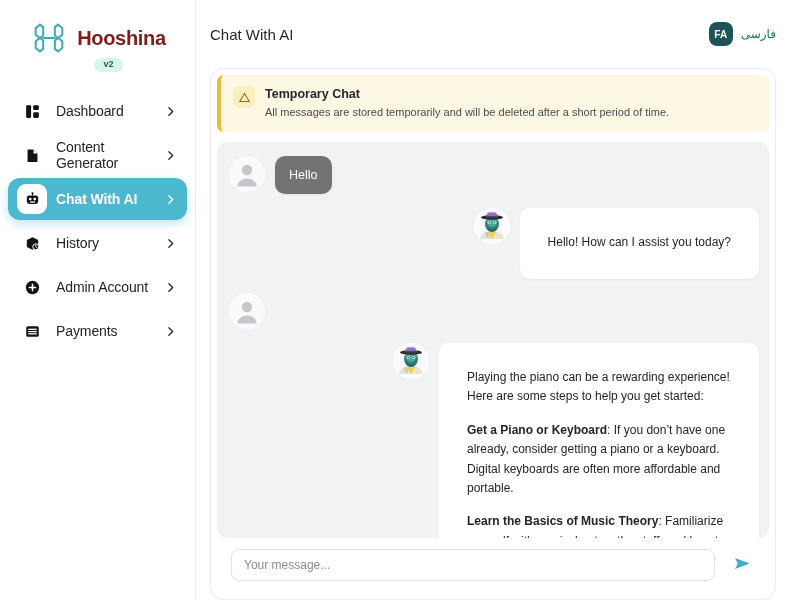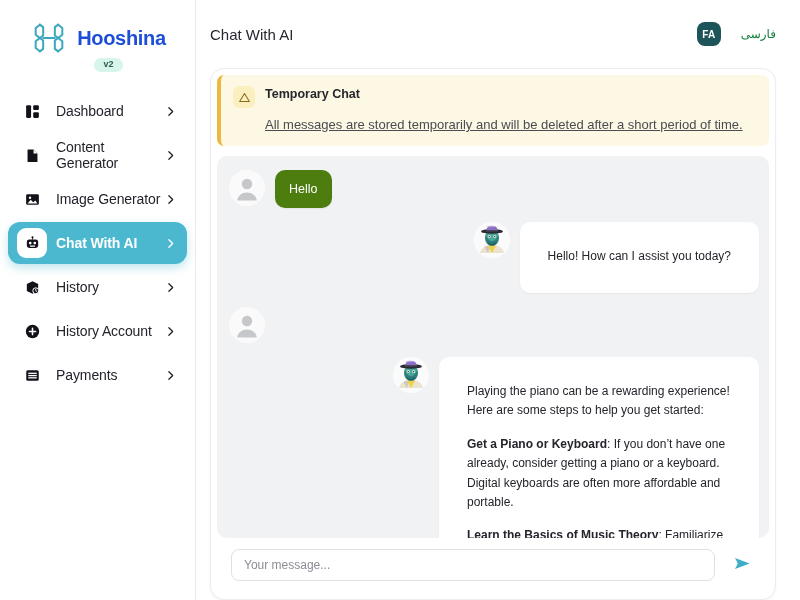--- a/index.html
+++ b/index.html
@@ -16,21 +16,21 @@
     width: 196px; height: 600px;
     background: #ffffff;
     border-right: 1px solid #e9eaee;
     display: flex; flex-direction: column;
     padding-top: 8px;
     flex: 0 0 196px;
   }
   .brand { display: flex; align-items: center; justify-content: center; gap: 8px;
            padding: 10px 0 2px 0; position: relative; }
   .brand-logo { width: 40px; height: 40px; display: block; }
-  .brand-name { font-size: 20px; font-weight: 700; color: #1d4ed8; letter-spacing: -0.3px; }
+  .brand-name { font-size: 20px; font-weight: 700; color: #7f1d1d; letter-spacing: -0.3px; }
   .brand-badge-row { display:flex; justify-content:center; margin-top:-2px; padding-left: 22px;}
   .brand-badge {
     background: #d7f5ea; color: #2f5c55;
     font-size: 9px; font-weight: 600;
     border-radius: 9px; padding: 2px 9px 3px 9px;
     line-height: 1;
   }
 
   .nav { margin-top: 18px; display: flex; flex-direction: column; gap: 2px; padding: 0 8px; }
   .nav-item {
@@ -65,21 +65,21 @@
   .nav-item.active .nav-label { margin-left: 9px; }
 
   
   .main { flex: 1; display: flex; flex-direction: column; background: #ffffff; min-width: 0; }
   .topbar {
     height: 68px; flex: 0 0 68px;
     display: flex; align-items: center;
     padding: 0 24px 0 14px;
   }
   .page-title { font-size: 15px; color: #272830; font-weight: 400; }
-  .topbar-right { margin-left: auto; display: flex; align-items: center; gap: 20px; }
+  .topbar-right { margin-left: auto; display: flex; align-items: center; gap: 8px; }
   .lang-avatar {
     width: 24px; height: 24px; border-radius: 8px;
     background: #1d5459; color: #ffffff;
     font-size: 10px; font-weight: 700;
     display: flex; align-items: center; justify-content: center;
   }
   .lang-label { font-size: 12px; color: #15803d; }
 
   
   .chat-panel {
@@ -102,21 +102,21 @@
     padding: 10px 12px 11px 12px;
     flex: 0 0 auto;
   }
   .notice-icon {
     width: 22px; height: 22px; flex: 0 0 22px;
     border-radius: 6px; background: #fbefbf;
     display: flex; align-items: center; justify-content: center;
     color: #8a6d1d; margin-top: 1px;
   }
   .notice-title { font-size: 12.5px; font-weight: 700; color: #26272e; line-height: 1.45; }
-  .notice-text { font-size: 13px; color: #4a4b53; line-height: 1.5; margin-top: 12px; text-decoration: underline; }
+  .notice-text { font-size: 11px; color: #4a4b53; line-height: 1.5; margin-top: 1px; }
 
   .messages {
     margin-top: 10px;
     background: #f1f2f4;
     border-radius: 10px;
     flex: 1; min-height: 0;
     overflow-y: auto;
     padding: 14px 10px 14px 12px;
     display: flex; flex-direction: column; gap: 14px;
   }
@@ -131,21 +131,21 @@
   .avatar {
     width: 36px; height: 36px; flex: 0 0 36px;
     border-radius: 50%; overflow: hidden;
     background: #fbfbfc;
     display: flex; align-items: flex-end; justify-content: center;
   }
   .avatar.user-av { background: #fafafb; }
   .avatar svg { display: block; }
 
   .bubble-user {
-    background: #4d7c0f; color: #ffffff;
+    background: #737373; color: #ffffff;
     border-radius: 10px;
     padding: 10px 14px;
     font-size: 12.5px; line-height: 1.5;
     max-width: 300px;
     box-shadow: 0 1px 2px rgba(0,0,0,0.06);
   }
   .bubble-ai {
     background: #ffffff; color: #24252c;
     border-radius: 10px;
     padding: 11px 14px 12px 14px;
@@ -235,35 +235,20 @@
           </svg>
         </span>
         <span class="nav-label">Content Generator</span>
         <span class="nav-chev">
           <svg width="13" height="13" viewBox="0 0 24 24" fill="none" stroke="currentColor" stroke-width="2.4" stroke-linecap="round" stroke-linejoin="round">
               <polyline points="9 5 16 12 9 19"></polyline>
             </svg>
         </span>
       </div>
 
-      <div class="nav-item">
-        <span class="nav-icon">
-          <svg width="17" height="17" viewBox="0 0 24 24" fill="currentColor">
-            <rect x="3" y="4.5" width="18" height="15" rx="2"></rect>
-            <circle cx="8.5" cy="9.5" r="1.7" fill="#ffffff"></circle>
-            <path d="M5 17.5l4.5-5 3.5 3.5 3-2.5 3 4z" fill="#ffffff"></path>
-          </svg>
-        </span>
-        <span class="nav-label">Image Generator</span>
-        <span class="nav-chev">
-          <svg width="13" height="13" viewBox="0 0 24 24" fill="none" stroke="currentColor" stroke-width="2.4" stroke-linecap="round" stroke-linejoin="round">
-              <polyline points="9 5 16 12 9 19"></polyline>
-            </svg>
-        </span>
-      </div>
 
       <div class="nav-item active">
         <span class="nav-icon">
           <svg width="17" height="17" viewBox="0 0 24 24" fill="#12131a">
             <circle cx="12" cy="3.2" r="1.5"></circle>
             <rect x="11.3" y="4" width="1.4" height="2.4"></rect>
             <rect x="4" y="6.2" width="16" height="12" rx="3.4"></rect>
             <circle cx="8.8" cy="11.4" r="1.9" fill="#ffffff"></circle>
             <circle cx="15.2" cy="11.4" r="1.9" fill="#ffffff"></circle>
             <rect x="8.2" y="14.8" width="7.6" height="1.7" rx="0.85" fill="#ffffff"></rect>
@@ -293,21 +278,21 @@
         </span>
       </div>
 
       <div class="nav-item">
         <span class="nav-icon">
           <svg width="17" height="17" viewBox="0 0 24 24" fill="currentColor">
             <circle cx="12" cy="12" r="9.4"></circle>
             <path d="M12 7.6v8.8M7.6 12h8.8" stroke="#ffffff" stroke-width="2.2" stroke-linecap="round"></path>
           </svg>
         </span>
-        <span class="nav-label">History Account</span>
+        <span class="nav-label">Admin Account</span>
         <span class="nav-chev">
           <svg width="13" height="13" viewBox="0 0 24 24" fill="none" stroke="currentColor" stroke-width="2.4" stroke-linecap="round" stroke-linejoin="round">
               <polyline points="9 5 16 12 9 19"></polyline>
             </svg>
         </span>
       </div>
 
       <div class="nav-item">
         <span class="nav-icon">
           <svg width="17" height="17" viewBox="0 0 24 24" fill="currentColor">

